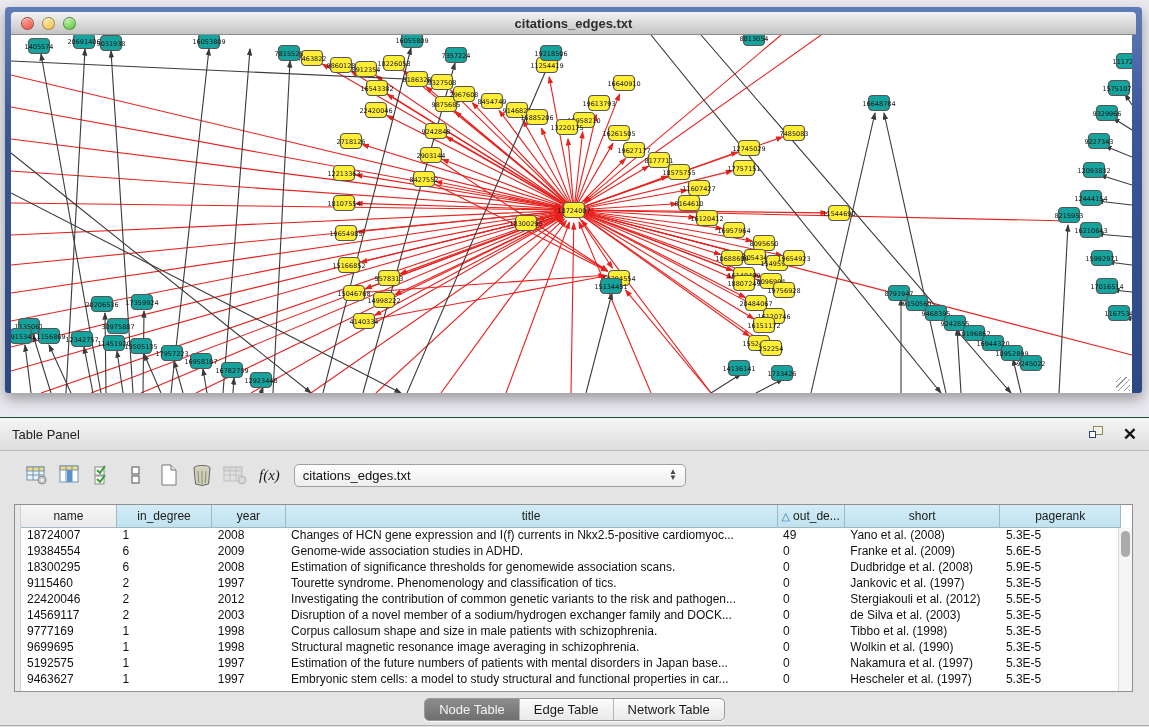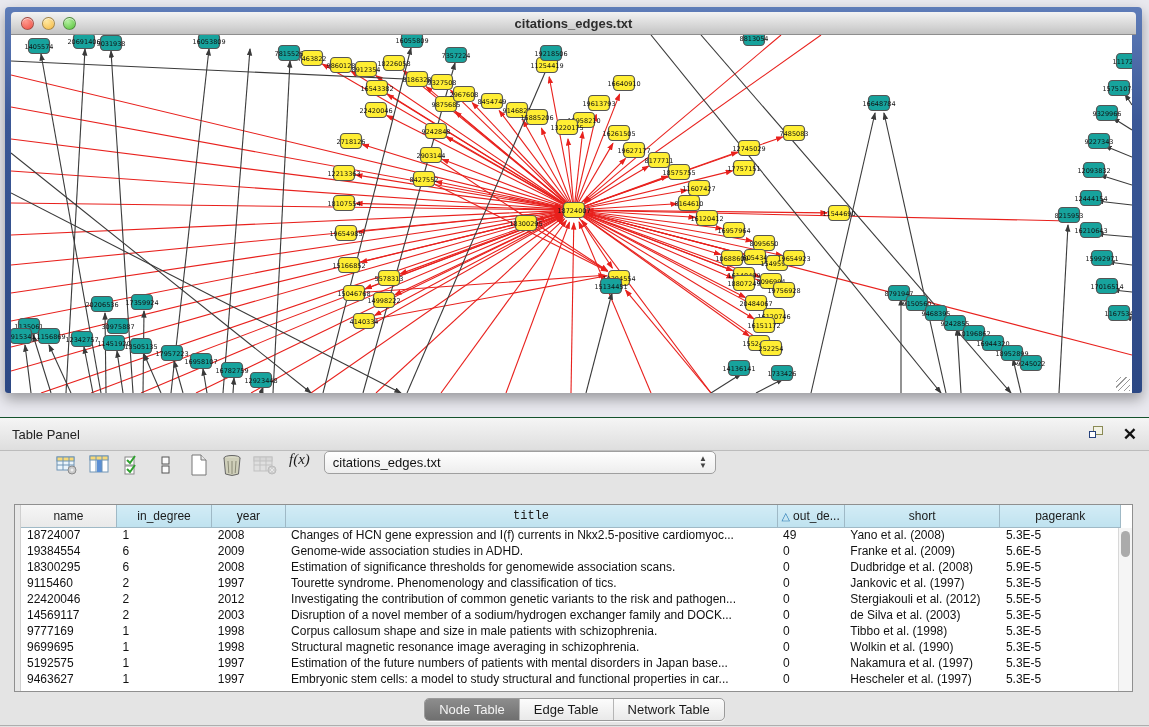--- a/index.html
+++ b/index.html
@@ -34,21 +34,21 @@
     border-bottom:1px solid #bcbcbc; display:flex; align-items:center; padding:0 12px; }
   .panel-title { font-size:13px; color:#222; }
   .panel-header .spacer { flex:1; }
   .float-icon { width:18px; height:16px; position:relative; margin-right:16px; cursor:pointer; }
   .float-icon .sq1 { position:absolute; left:4px; top:0; width:10px; height:9px;
     border:1px solid #8a8a55; background:#f2f2e4; }
   .float-icon .sq2 { position:absolute; left:0; top:5px; width:7px; height:7px;
     border:1px solid #26427c; background:#fff; }
   .close-x { font-size:17px; font-weight:bold; color:#111; cursor:pointer; line-height:1; }
 
-  .toolbar { height:48px; display:flex; align-items:flex-start; padding-left:22px;margin-left:30px; }
+  .toolbar { height:48px; display:flex; align-items:center; padding-left:22px; }
   .tool-btn { width:30px; height:28px; display:flex; align-items:center; justify-content:center;
     margin-right:3px; cursor:pointer; }
   .tool-btn svg { display:block; }
   .fx-label { font-size:15px; font-style:italic; font-family:"Liberation Serif",serif;
     color:#1a1a1a; margin:0 14px 0 6px; cursor:pointer; }
   .table-select { width:392px; height:23px; background:linear-gradient(180deg,#ffffff,#ededed);
     border:1px solid #9f9f9f; border-radius:5px; display:flex; align-items:center;
     padding:0 8px; font-size:13px; color:#111; cursor:pointer; }
   .table-select .spacer{ flex:1; }
   .select-arrows { font-size:8px; color:#444; line-height:.8; text-align:center; }
@@ -538,21 +538,21 @@
 
   <div class="table-wrap">
     <div class="row-gutter"></div>
     <div class="grid-area">
       <table class="data">
         <thead>
             <tr id="table-head-row">
               <th class="first" style="width: 95px;">name</th>
               <th style="width: 95px;">in_degree</th>
               <th style="width: 73px;">year</th>
-              <th style="width: 490px; font-family: Liberation Mono, monospace;">title</th>
+              <th style="width: 490px;">title</th>
               <th style="width: 67px;"><span class="sort-tri">△</span>out_de...</th>
               <th style="width: 155px;">short</th>
               <th style="width: 120px;">pagerank</th>
             </tr>
           </thead>
         <tbody id="table-body">
             <tr>
               <td>18724007</td>
               <td>1</td>
               <td>2008</td>

